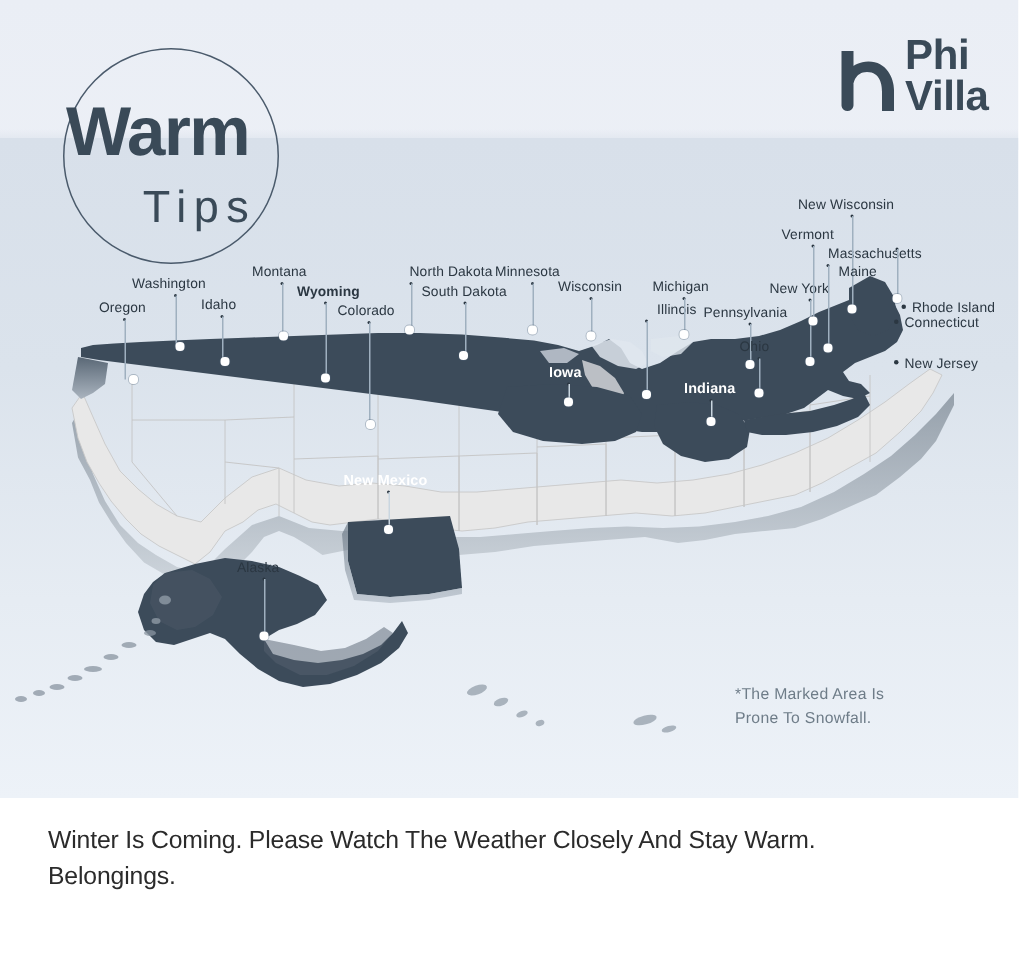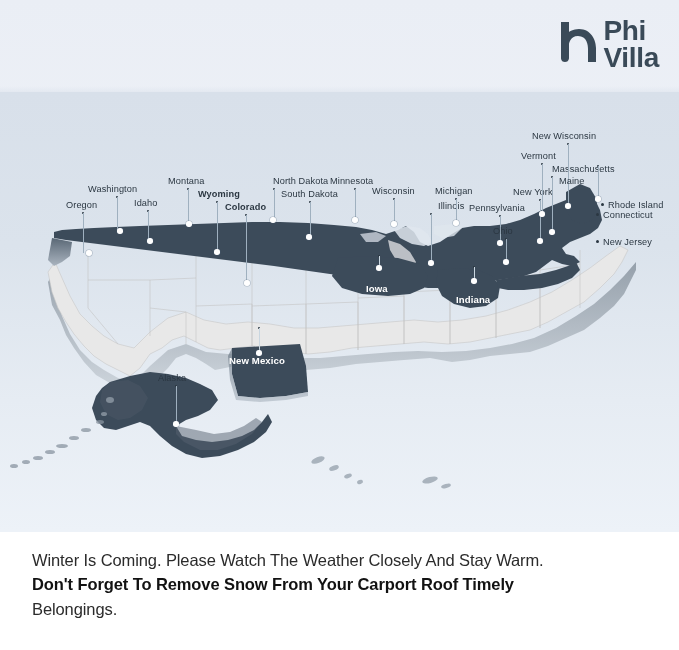--- a/index.html
+++ b/index.html
@@ -40,37 +40,37 @@
     text-align:left;padding-left:12px;box-sizing:border-box;
   }
   .tips{
     position:absolute;left:0px;top:96px;width:180px;
     font-size:30px;font-weight:400;color:#3a4a58;
     letter-spacing:5px;line-height:1;
     text-align:center;padding-left:22px;box-sizing:border-box;
   }
 
   
-  .logo{position:absolute;right:20px;top:18px;height:60px;display:flex;align-items:flex-start;gap:4px;}
+  .logo{position:absolute;right:20px;top:18px;height:60px;display:flex;align-items:flex-end;gap:4px;}
   .logo-mark{width:46px;height:48px;flex:none;}
   .logo-text{
     font-size:28px;font-weight:bold;color:#3a4a58;line-height:0.96;
     letter-spacing:-0.3px;
   }
 
   
   .map{position:absolute;left:0;top:130px;width:679px;height:400px;}
   .map svg{display:block;width:679px;height:400px;}
 
   
   .lbl{
     position:absolute;font-size:9.2px;color:#2b3742;white-space:nowrap;
     line-height:1;letter-spacing:0.1px;
   }
-  .lbl.white{color:#ffffff;font-weight:bold;font-size:9.6px;margin-top:40px;}
+  .lbl.white{color:#ffffff;font-weight:bold;font-size:9.6px;}
   .leader{position:absolute;background:#9fb0bf;width:1px;}
   .leader.white-line{background:#c9d6e0;}
   .dot-sm{
     position:absolute;width:2.6px;height:2.6px;border-radius:50%;
     background:#2b3742;
   }
   .dot-lg{
     position:absolute;width:5.4px;height:5.4px;border-radius:50%;
     background:#ffffff;box-shadow:0 0 0 0.6px rgba(80,100,120,.35);
   }
@@ -98,20 +98,25 @@
 </style>
 </head>
 <body>
 
 <div id="page">
 
   <div class="panel">
     <div class="panel-band-soft"></div>
     <div class="panel-band"></div>
 
+    <div class="badge">
+      <div class="badge-ring"></div>
+      <div class="warm">Warm</div>
+      <div class="tips">Tips</div>
+    </div>
 
     <div class="logo">
       <svg class="logo-mark" viewBox="0 0 46 48">
         <path d="M8 4 L8 40 C8 40 8 44 12 44 C16 44 16 40 16 40 L16 26 C16 26 17 18 25 18 C34 18 35 27 35 31 L35 44 L43 44 L43 30 C43 22 38 11 26 11 C20 11 16 14 16 14 L16 4 Z" fill="#3a4a58"></path>
       </svg>
       <div class="logo-text">
         <div>Phi</div>
         <div>Villa</div>
       </div>
     </div>
@@ -270,21 +275,21 @@
         <div class="leader" style="left: 148px; top: 211px; height: 30px;"></div>
         <div class="dot-lg" style="left: 147.3px; top: 238.3px;"></div>
         <div class="lbl" style="left: 168px; top: 177px;">Montana</div>
         <div class="dot-sm" style="left: 186.7px; top: 187.7px;"></div>
         <div class="leader" style="left: 188px; top: 189px; height: 35px;"></div>
         <div class="dot-lg" style="left: 186.3px; top: 221.3px;"></div>
         <div class="lbl" style="left: 198px; top: 190px; font-weight: bold;">Wyoming</div>
         <div class="dot-sm" style="left: 215.7px; top: 200.7px;"></div>
         <div class="leader" style="left: 217px; top: 202px; height: 50px;"></div>
         <div class="dot-lg" style="left: 214.3px; top: 249.3px;"></div>
-        <div class="lbl" style="left: 225px; top: 203px; font-weight: bold;">Colorado</div>
+        <div class="lbl" style="left: 225px; top: 203px;">Colorado</div>
         <div class="dot-sm" style="left: 244.7px; top: 213.7px;"></div>
         <div class="leader" style="left: 246px; top: 215px; height: 68px;"></div>
         <div class="dot-lg" style="left: 244.3px; top: 280.3px;"></div>
         <div class="lbl" style="left: 245px; top: 177px; margin-left: 28px;">North Dakota</div>
         <div class="dot-sm" style="left: 272.7px; top: 187.7px;"></div>
         <div class="leader" style="left: 274px; top: 189px; height: 31px;"></div>
         <div class="dot-lg" style="left: 270.3px; top: 217.3px;"></div>
         <div class="lbl" style="left: 281px; top: 190px;">South Dakota</div>
         <div class="dot-sm" style="left: 308.7px; top: 200.7px;"></div>
         <div class="leader" style="left: 310px; top: 202px; height: 35px;"></div>
@@ -350,23 +355,26 @@
         <div class="lbl white" style="left: 229px; top: 316px;">New Mexico</div>
         <div class="dot-sm" style="left: 257.7px; top: 326.7px;"></div>
         <div class="leader white-line" style="left: 259px; top: 328px; height: 25px;"></div>
         <div class="dot-lg" style="left: 256.3px; top: 350.3px;"></div>
         <div class="lbl" style="left: 158px; top: 374px;">Alaska</div>
         <div class="dot-sm" style="left: 174.7px; top: 384.7px;"></div>
         <div class="leader" style="left: 176px; top: 386px; height: 38px;"></div>
         <div class="dot-lg" style="left: 173.3px; top: 421.3px;"></div>
       </div>
 
+    <div class="footnote">
+      <div>*The Marked Area Is</div>
+      <div>Prone To Snowfall.</div>
+    </div>
   </div>
 
   <div class="bottom">
     <div class="bottom-inner">
       <div>Winter Is Coming. Please Watch The Weather Closely And Stay Warm.</div>
-      <div class="b">Don't Forget To Remove Snow From Your Carport Roof Timely</div>
       <div>Belongings.</div>
     </div>
   </div>
 
 </div>
 
 </body></html>

